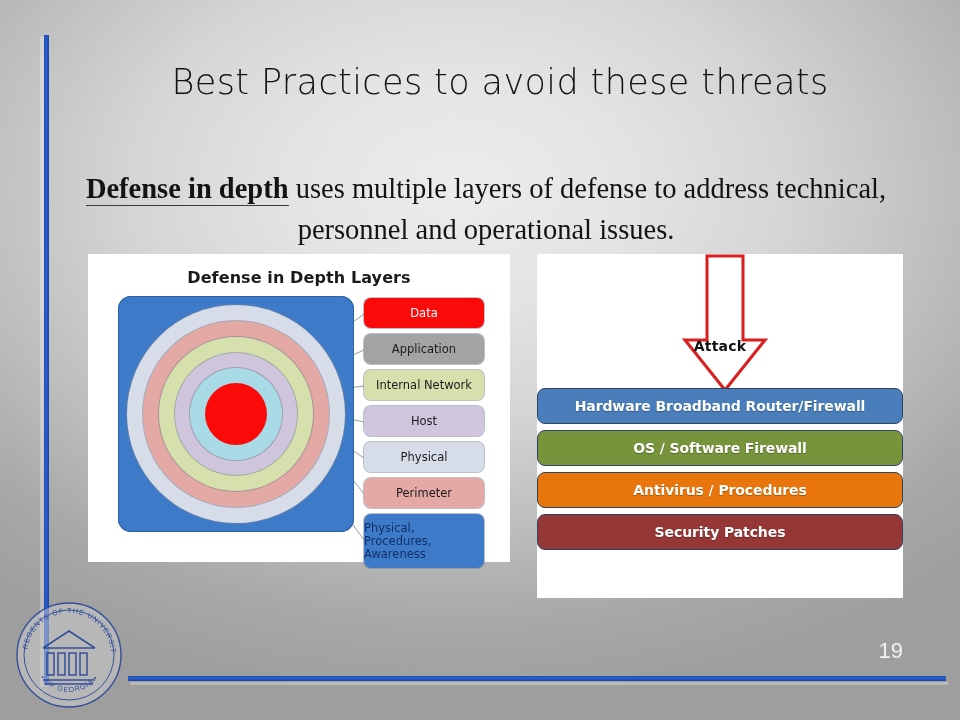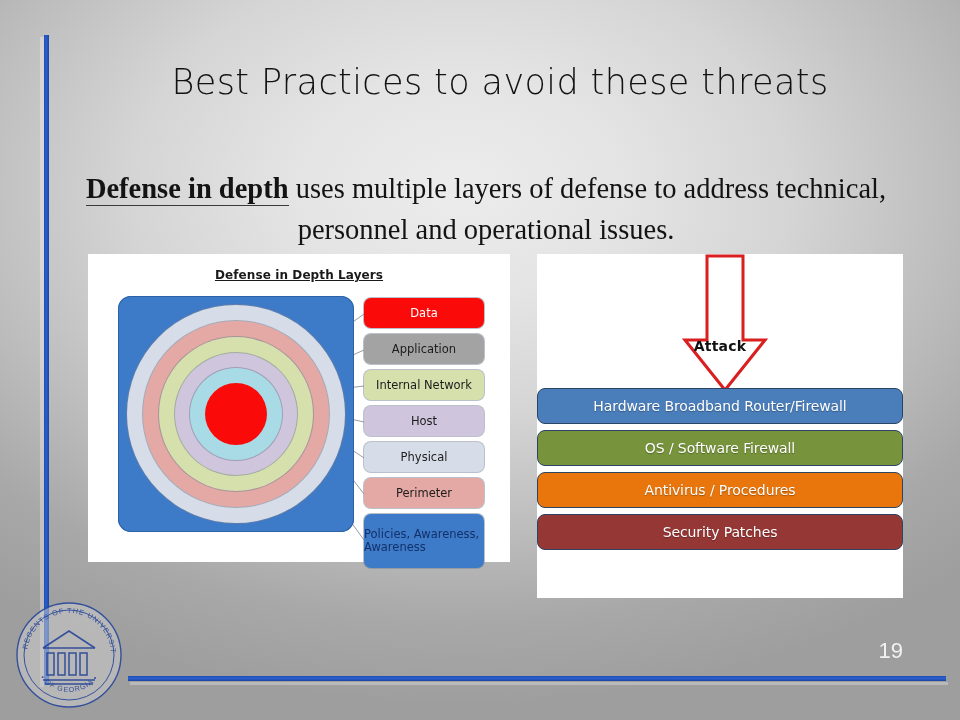--- a/index.html
+++ b/index.html
@@ -102,25 +102,24 @@
     height: 308px;
     background: #ffffff;
   }
   .panel-left-title {
     position: absolute;
     left: 0;
     top: 14px;
     width: 422px;
     text-align: center;
     font-family: "DejaVu Sans", sans-serif;
-    font-size: 12px;
+    font-size: 16px;
     font-weight: bold;
     color: #1a1a1a;
     letter-spacing: 0.1px;
-    text-decoration: underline;
   }
   .rings-box {
     position: absolute;
     left: 30px;
     top: 42px;
     width: 236px;
     height: 236px;
     background: #3d7bc8;
     border-radius: 13px;
     box-shadow: inset 0 0 0 1px #2c62a8;
@@ -210,21 +209,21 @@
   .defense-bar {
     box-sizing: border-box;
     height: 36px;
     margin-bottom: 6px;
     border-radius: 8px;
     display: flex;
     align-items: center;
     justify-content: center;
     font-family: "DejaVu Sans", sans-serif;
     font-size: 14px;
-    font-weight: normal;
+    font-weight: bold;
     color: #ffffff;
     border: 1.5px solid #2d4464;
     text-shadow: 0 1px 1px rgba(0,0,0,0.30);
     letter-spacing: -0.1px;
   }
   .defense-bar.light { font-weight: normal; text-shadow: none; }
 
   
   .page-number {
     position: absolute;
@@ -286,21 +285,21 @@
       <div class="ring r6"></div>
     </div>
 
     <div class="layer-labels">
       <div class="layer-label onred" style="background:#fb0a0a;">Data</div>
       <div class="layer-label" style="background:#a3a3a3;">Application</div>
       <div class="layer-label" style="background:#d5e0ad;">Internal Network</div>
       <div class="layer-label" style="background:#cfc6dd;">Host</div>
       <div class="layer-label" style="background:#d7dde8;">Physical</div>
       <div class="layer-label" style="background:#e4a9a4;">Perimeter</div>
-      <div class="layer-label tall inverse" style="background:#3d7bc8;">Policies, Awareness, Awareness</div>
+      <div class="layer-label tall inverse" style="background:#3d7bc8;">Physical, Procedures, Awareness</div>
     </div>
   </div>
 
   <div class="panel-right">
 
     <svg class="attack-arrow" viewBox="0 0 86 140">
       <polygon points="25,2 61,2 61,86 83,86 43,136 3,86 25,86" fill="none" stroke="#d91f1f" stroke-width="3" stroke-linejoin="miter"></polygon>
     </svg>
 
     <div class="attack-text">Attack</div>

